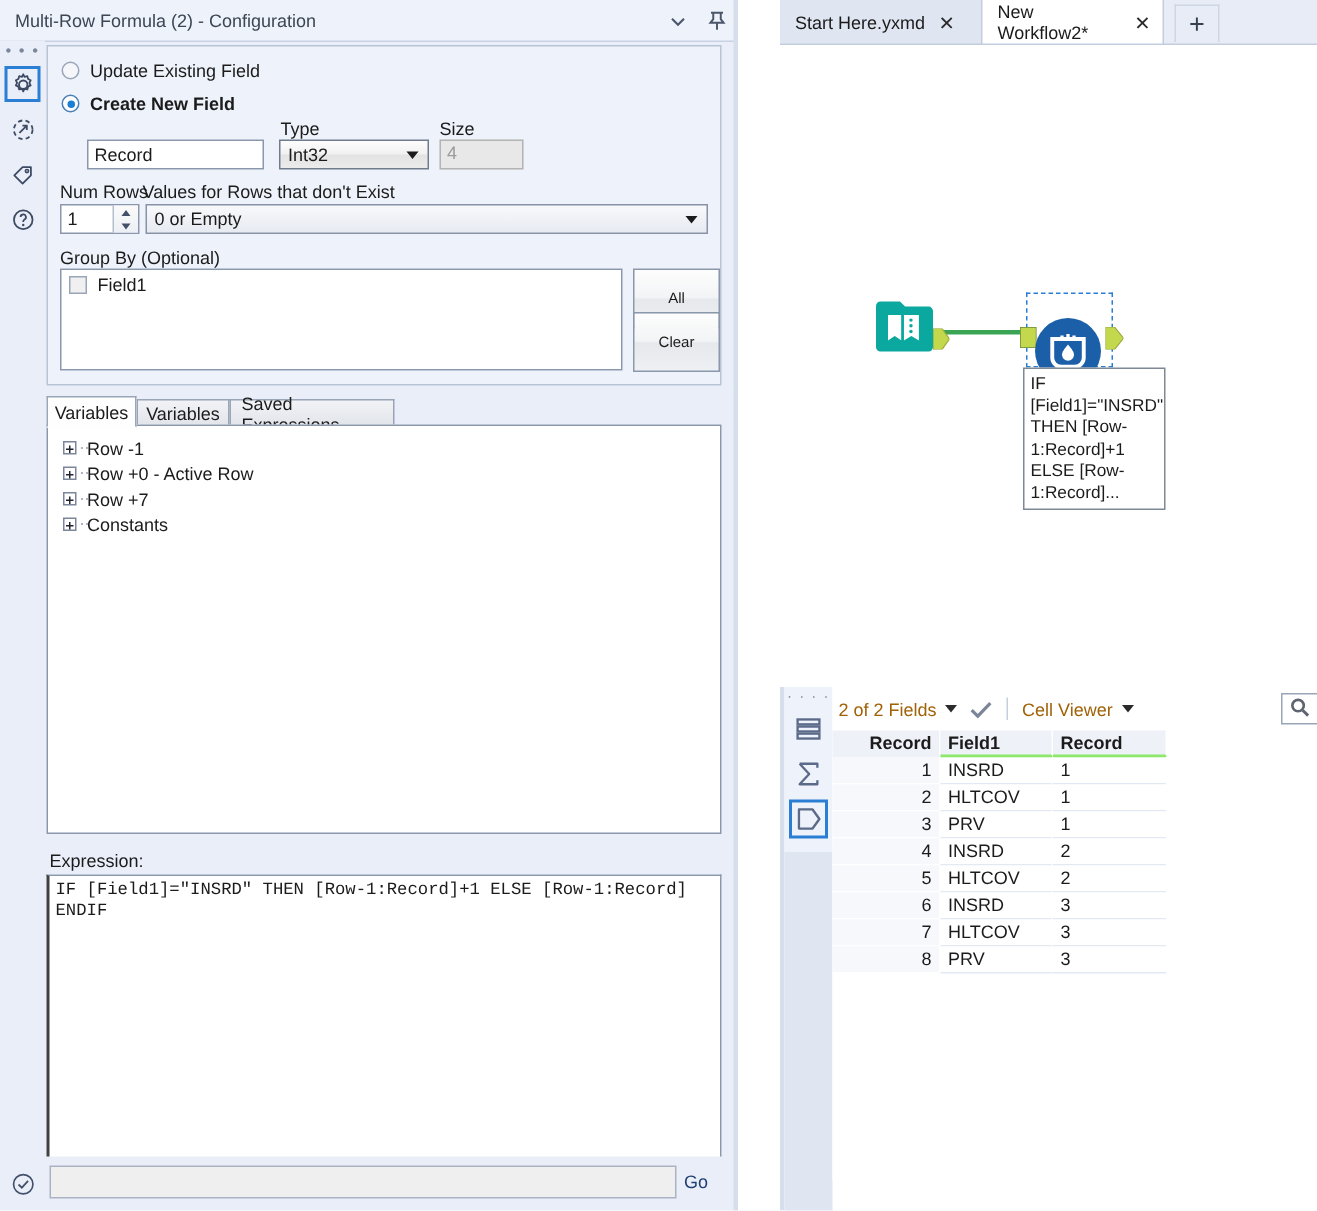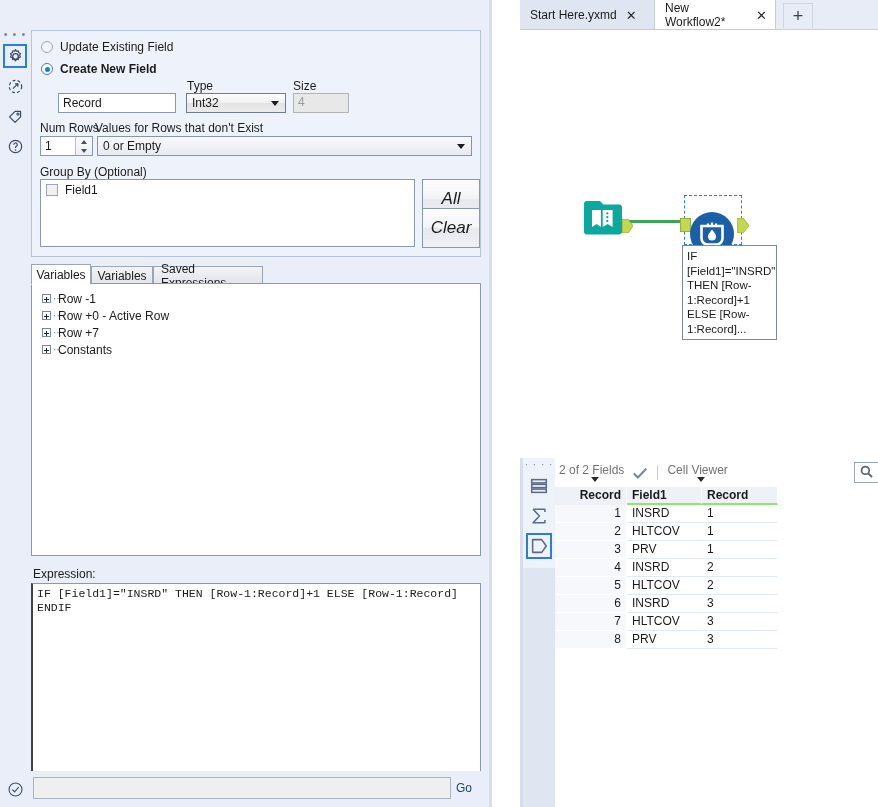--- a/index.html
+++ b/index.html
@@ -130,21 +130,21 @@
   .cbx {
     width:12px; height:12px; border:1px solid #9aa5b8; background:#f0f0f0;
     box-sizing:border-box; margin-right:7px;
   }
 
   .btn {
     position:absolute; box-sizing:border-box; height:40px;
     border:1px solid #8b97ab;
     background: linear-gradient(#fdfdfd 0%, #f3f4f6 48%, #e6e8ec 52%, #eff0f3 100%);
     display:flex; align-items:center; justify-content:center;
-    font-size:17px; color:#1b1b1b; cursor:pointer;font-style:italic;
+    font-size:10px; color:#1b1b1b; cursor:pointer;
   }
 
   
   #tabs-strip { position:absolute; left:0; top:236px; width:450px; height:18px; }
   .ftab {
     position:absolute; top:0; height:18px; box-sizing:border-box;
     border:1px solid #9aa5b8; border-bottom:none;
     background: linear-gradient(#f2f3f6,#e1e4ea);
     display:flex; align-items:center; justify-content:center;
     font-size:12px; padding:0 7px; cursor:pointer; color:#1b1b1b;
@@ -229,21 +229,21 @@
   #results-title span { margin-left:9px; font-size:12px; color:#3d4654;}
 
   #res-rail { position:absolute; left:3px; top:28px; width:32px; height:110px;
               background:#eef2fa; display:flex; flex-direction:column; align-items:center;}
   #res-rail .dots { margin-top:3px; color:#7d879b; font-size:10px; letter-spacing:1px; line-height:8px;}
   .res-icon { width:26px; height:26px; margin-top:4px; display:flex; align-items:center; justify-content:center; cursor:pointer;}
   .res-icon.active { border:2px solid #2a7fd4; box-sizing:border-box; }
 
   #res-toolbar { position:absolute; left:35px; top:28px; width:351px; height:29px;
                  background:#ffffff; display:flex; align-items:center;}
-  .tb-item { display:flex; align-items:center; font-size:12px; color:#737373; cursor:pointer; white-space:nowrap;flex-direction:column;}
+  .tb-item { display:flex; align-items:center; font-size:12px; color:#a16207; cursor:pointer; white-space:nowrap;}
   .caret-dn { width:0;height:0;border-left:4px solid transparent;border-right:4px solid transparent;border-top:5px solid #2b2b2b; margin-left:6px;}
   .tb-sep { width:1px; height:15px; background:#c6cedc; margin:0 9px;}
   #search-box {
     position:absolute; left:299px; top:4px; width:95px; height:21px;
     box-sizing:border-box; border:1px solid #9aa5b8; background:#ffffff;
     display:flex; align-items:center; padding-left:5px;
   }
   #search-box .ph { margin-left:5px; font-size:12px; color:#9aa0ab;}
 
   #grid { position:absolute; left:35px; top:57px; width:351px; height:300px; background:#ffffff; }
@@ -262,20 +262,35 @@
   #res-rail-fill { position:absolute; left:3px; top:138px; width:32px; height:651px; background:#dfe5f1;}
   #grid-right-pad { position:absolute; left:198px; top:57px; width:188px; height:300px; background:#ffffff;}
 </style>
 </head>
 <body>
 
 <div id="app">
 
   <div id="config-panel">
 
+    <div id="config-titlebar">
+      <div id="config-title">Multi-Row Formula (2) - Configuration</div>
+      <div class="title-actions">
+        <span class="ic-btn">
+          <svg width="16" height="16" viewBox="0 0 16 16">
+              <path d="M4 6.5 L8 10.5 L12 6.5" fill="none" stroke="#4a5669" stroke-width="1.4"></path>
+            </svg>
+        </span>
+        <span class="ic-btn">
+          <svg width="16" height="16" viewBox="0 0 16 16">
+            <path d="M4 2.5 h8 M5.5 2.5 v4.2 L3.6 9.2 h8.8 L10.5 6.7 v-4.2 M8 9.2 v4.6" fill="none" stroke="#4a5669" stroke-width="1.3"></path>
+          </svg>
+        </span>
+      </div>
+    </div>
 
     <div id="icon-rail">
       <div id="rail-dots">• • •</div>
       <div class="rail-icon active">
         <svg width="17" height="17" viewBox="0 0 20 20">
           <path d="M10 6.7a3.3 3.3 0 100 6.6 3.3 3.3 0 000-6.6z" fill="none" stroke="#3c4a63" stroke-width="1.5"></path>
           <path d="M10 1.8l1 2 2.2-.5 .6 2.2 2 1-1 2 1 2-2 1-.6 2.2-2.2-.5-1 2-1-2-2.2.5-.6-2.2-2-1 1-2-1-2 2-1 .6-2.2 2.2.5z" fill="none" stroke="#3c4a63" stroke-width="1.4" stroke-linejoin="round"></path>
         </svg>
       </div>
       <div class="rail-icon">

